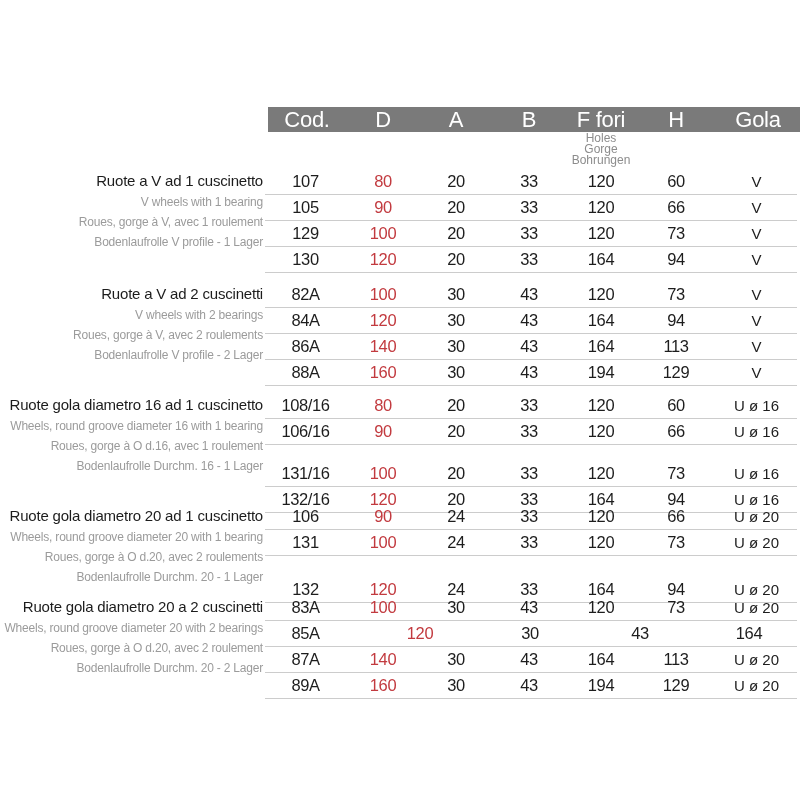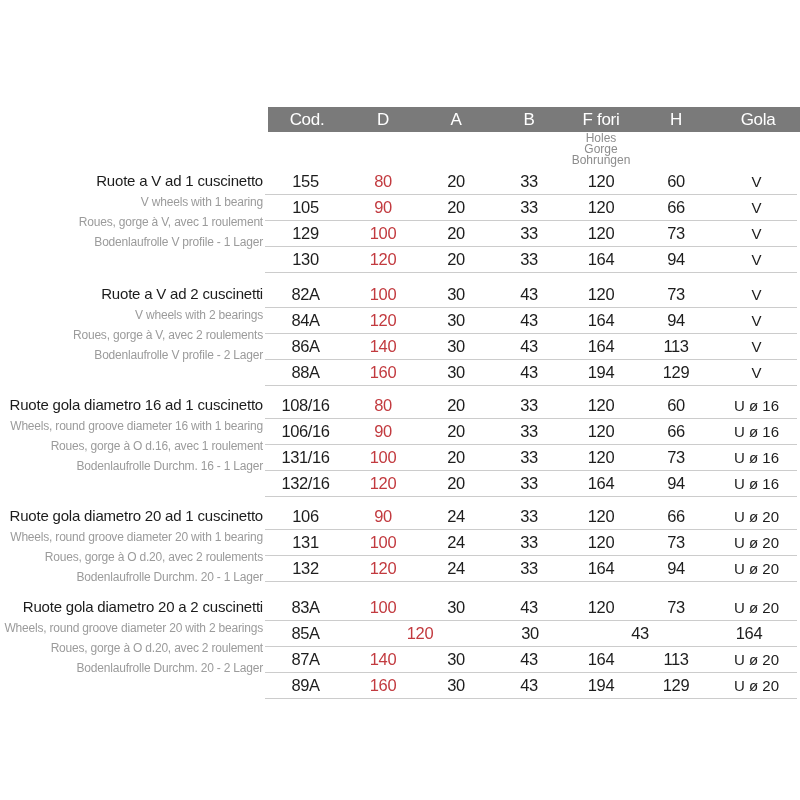--- a/index.html
+++ b/index.html
@@ -7,21 +7,21 @@
     position:relative;width:800px;height:800px;background:#ffffff;overflow:hidden;
     font-family:"Liberation Sans", sans-serif;
   }
   
   #headerbar{
     position:absolute;left:268px;top:107px;width:532px;height:25px;
     background:var(--header_bg,#7a7a7a);
     display:grid;grid-template-columns:78px 74px 72px 74px 70px 80px 84px;
   }
   .hcell{
-    color:var(--header_text,#fff);font-size:17px;line-height:25px;text-align:center;
+    color:var(--header_text,#fff);font-size:22px;line-height:25px;text-align:center;
     letter-spacing:-0.3px;
   }
   
   .subhead{
     position:absolute;top:133px;text-align:center;
     font-size:12px;line-height:11px;color:var(--subheader_text,#8c8c8c);
   }
   #subF{left:541px;width:120px;}
   #subG{left:688px;width:112px;}
   
@@ -68,21 +68,21 @@
     </div>
   <div id="groups">
       <div class="descblock" style="top: 170px;">
         <div class="gtitle">Ruote a V ad 1 cuscinetto</div>
         <div class="dline">V wheels with 1 bearing</div>
         <div class="dline">Roues, gorge à V, avec 1 roulement</div>
         <div class="dline">Bodenlaufrolle V profile - 1 Lager</div>
       </div>
       <div class="rowsblock" style="top: 169px;">
         <div class="trow" style="height: 25px;">
-          <div class="cell col-cod">155</div>
+          <div class="cell col-cod">107</div>
           <div class="cell col-d">80</div>
           <div class="cell col-a">20</div>
           <div class="cell col-b">33</div>
           <div class="cell col-f-fori">120</div>
           <div class="cell col-h">60</div>
           <div class="cell col-gola">V</div>
         </div>
         <div class="trow" style="height: 25px;">
           <div class="cell col-cod">105</div>
           <div class="cell col-d">90</div>
@@ -173,21 +173,21 @@
         </div>
         <div class="trow" style="height: 25px;">
           <div class="cell col-cod">106/16</div>
           <div class="cell col-d">90</div>
           <div class="cell col-a">20</div>
           <div class="cell col-b">33</div>
           <div class="cell col-f-fori">120</div>
           <div class="cell col-h">66</div>
           <div class="cell col-gola">U ø 16</div>
         </div>
-        <div class="trow" style="height: 25px;">
+        <div class="trow" style="height: 25px; margin-top: 16px;">
           <div class="cell col-cod">131/16</div>
           <div class="cell col-d">100</div>
           <div class="cell col-a">20</div>
           <div class="cell col-b">33</div>
           <div class="cell col-f-fori">120</div>
           <div class="cell col-h">73</div>
           <div class="cell col-gola">U ø 16</div>
         </div>
         <div class="trow" style="height: 25px;">
           <div class="cell col-cod">132/16</div>
@@ -217,21 +217,21 @@
         </div>
         <div class="trow" style="height: 25px;">
           <div class="cell col-cod">131</div>
           <div class="cell col-d">100</div>
           <div class="cell col-a">24</div>
           <div class="cell col-b">33</div>
           <div class="cell col-f-fori">120</div>
           <div class="cell col-h">73</div>
           <div class="cell col-gola">U ø 20</div>
         </div>
-        <div class="trow" style="height: 25px;">
+        <div class="trow" style="height: 25px; margin-top: 21px;">
           <div class="cell col-cod">132</div>
           <div class="cell col-d">120</div>
           <div class="cell col-a">24</div>
           <div class="cell col-b">33</div>
           <div class="cell col-f-fori">164</div>
           <div class="cell col-h">94</div>
           <div class="cell col-gola">U ø 20</div>
         </div>
       </div>
       <div class="descblock" style="top: 596px;">

